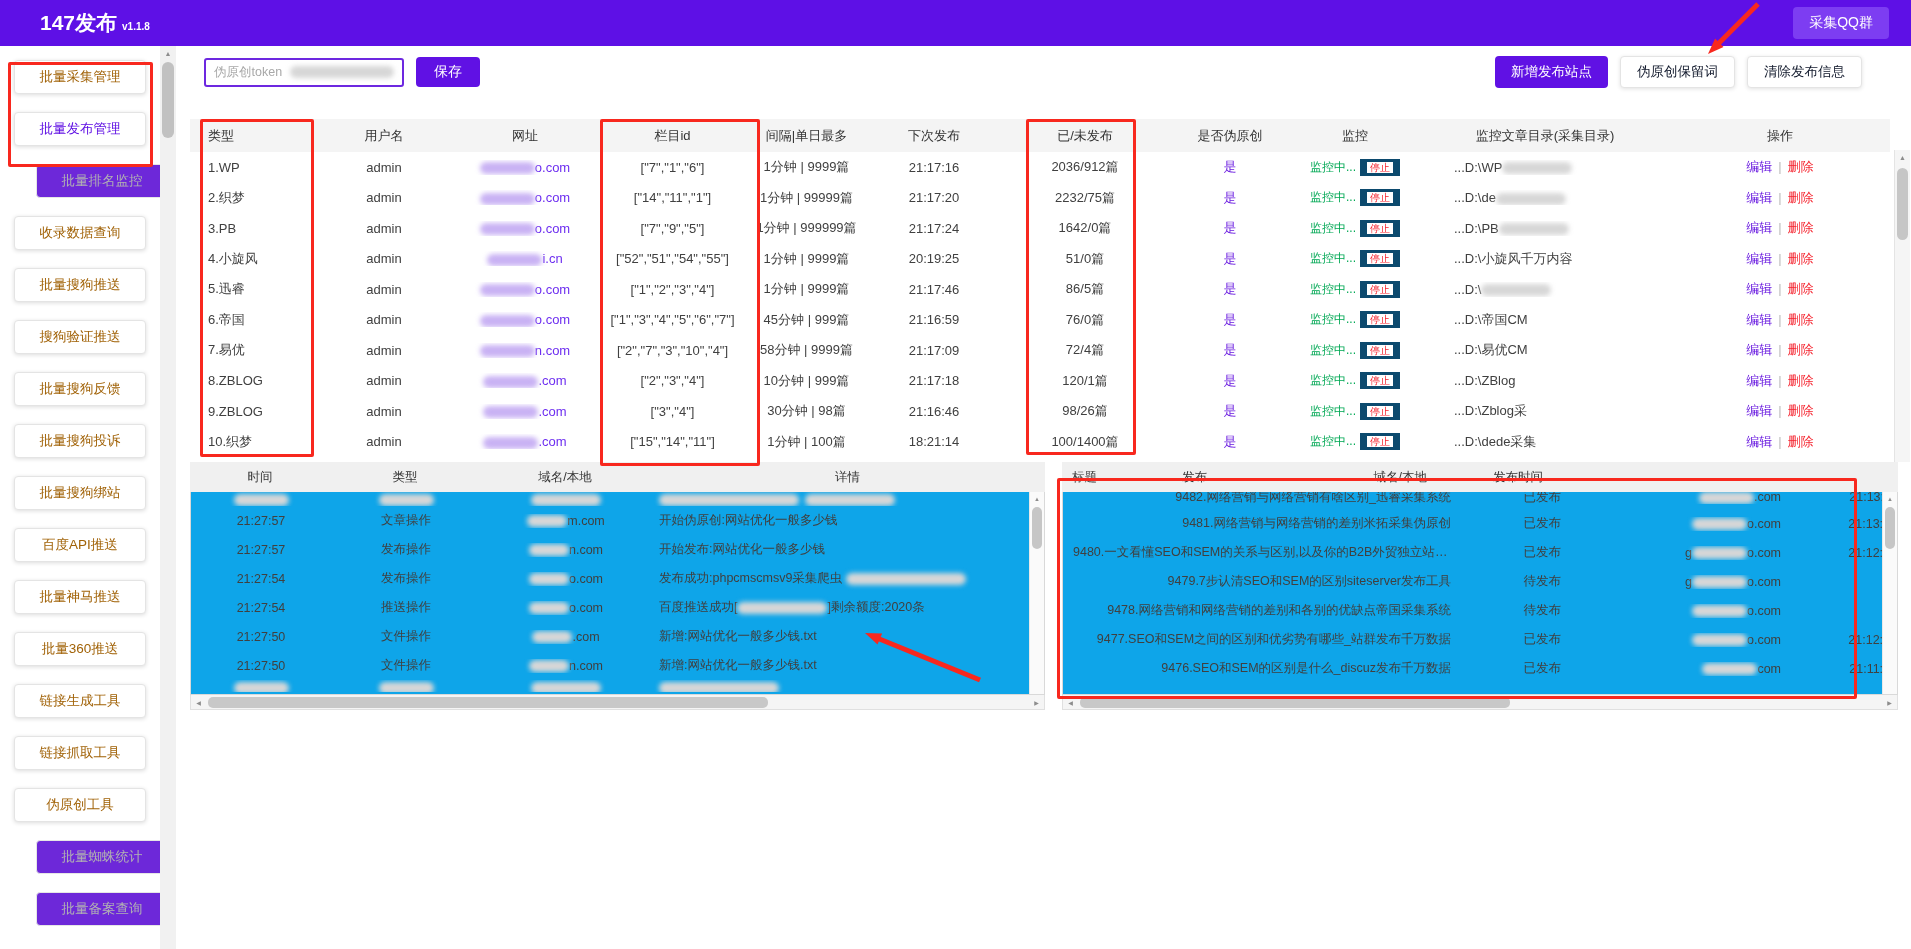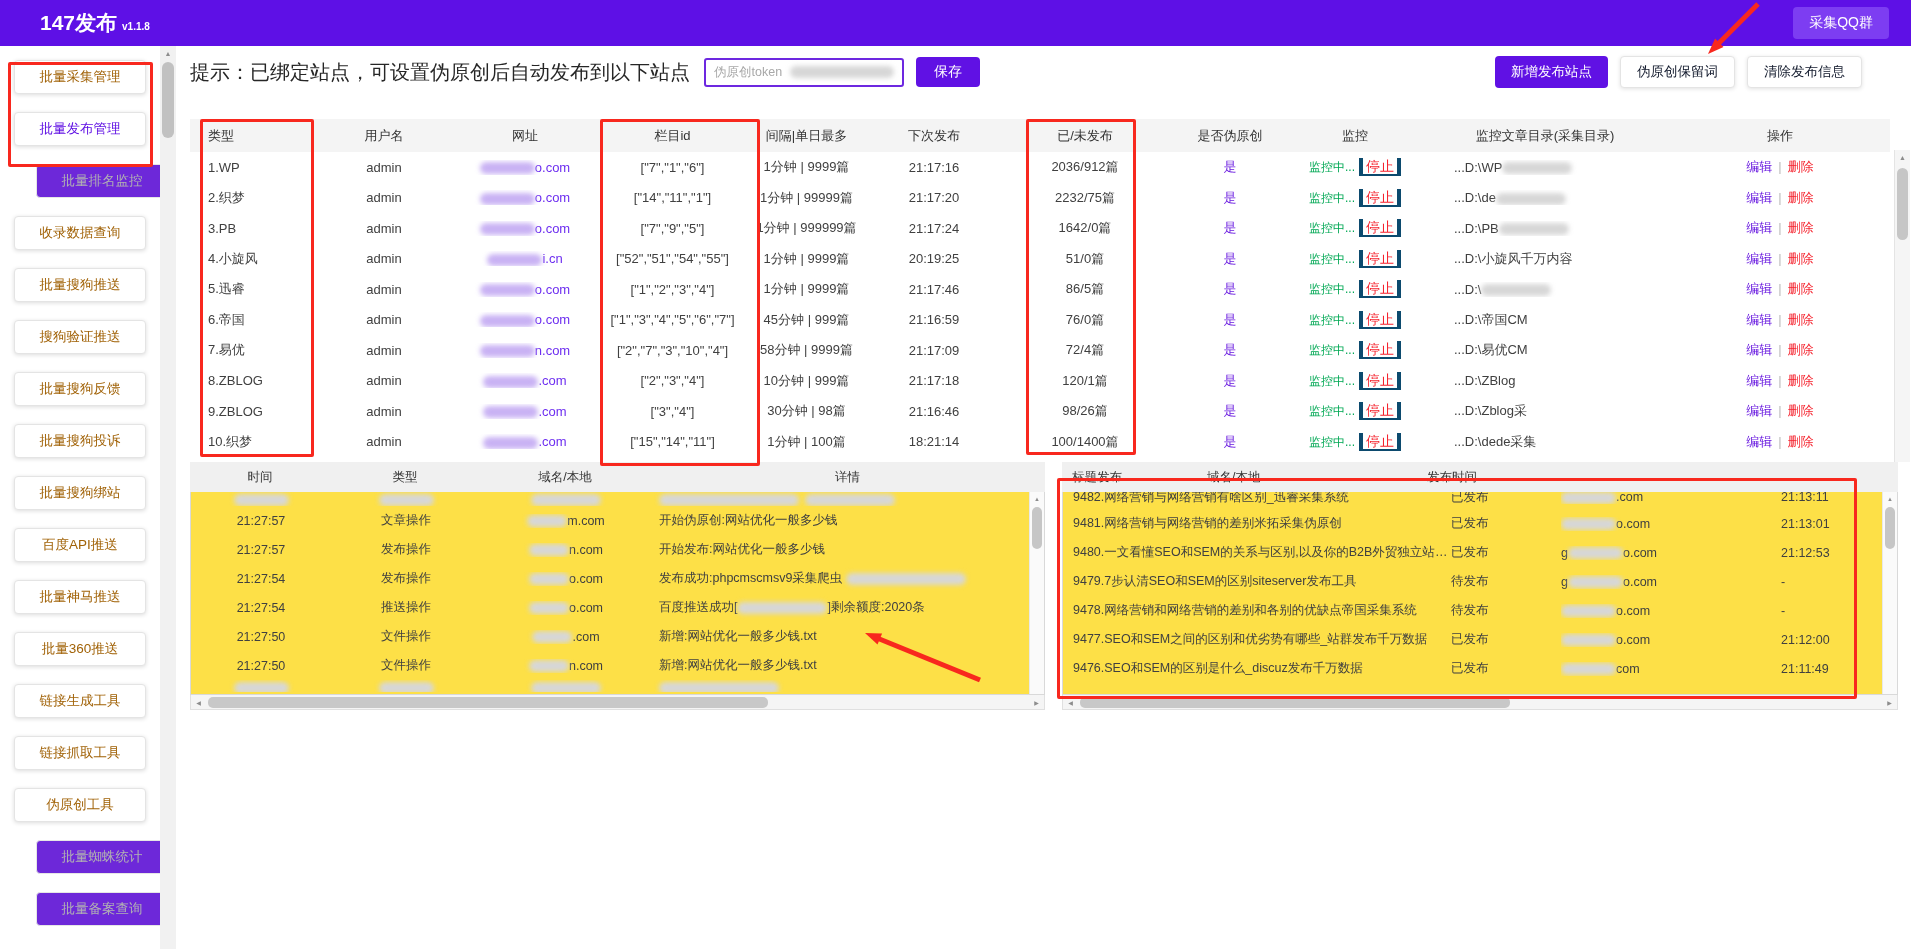--- a/index.html
+++ b/index.html
@@ -59,46 +59,46 @@
   .c5 { width:123px; }
   .c6 { width:132px; }
   .c7 { width:170px; }
   .c8 { width:120px; }
   .c9 { width:130px; }
   .c10 { width:250px; text-align:left; padding-left:34px; }
   .c11 { width:220px; }
   .purple-text { color:#6a1be0; }
   .url-suffix { color:#6d2ef0; }
   .green { color:#00a854; font-size:12px; }
-  .stop-btn { color:#f5222d; border:4px solid #0c4a6e; border-radius:2px; font-size:14px; padding:0 3px;
+  .stop-btn { color:#f5222d; border:7px solid #0c4a6e; border-radius:2px; font-size:10px; padding:0 3px;
     margin-left:4px; cursor:pointer; }
   .edit-link { color:#6a1be0; cursor:pointer; }
   .del-link { color:#f5222d; cursor:pointer; }
   .sep { color:#bbb; margin:0 6px; }
 
   
   .blob { display:inline-block; height:12px; border-radius:6px; filter:blur(2.5px); vertical-align:middle; }
   .blob.purple { background:#c9b2f4; }
   .blob.gray { background:#d7d7d7; }
   .w40{width:40px}.w55{width:55px}.w70{width:70px}.w90{width:90px}.w120{width:120px}.w140{width:140px}
 
   
   .panel { position:absolute; top:462px; font-size:12.5px; color:#404040; }
   .panel-left { left:190px; width:855px;border-radius:8px; }
   .panel-right { left:1062px; width:836px; }
   .phead { display:flex; height:30px; align-items:center; background:#f0f0f0; color:#333; }
-  .pscroll { position:relative; height:203px; background:#fde047; border:1px solid #d9d9d9; border-top:none; overflow:hidden; }
+  .pscroll { position:relative; height:203px; background:#0ea5e9; border:1px solid #d9d9d9; border-top:none; overflow:hidden; }
   .lrow,.arow { display:flex; height:29px; align-items:center; }
   .lc { flex:none; text-align:center; overflow:hidden; white-space:nowrap; }
   .l1{width:140px}.l2{width:150px}.l3{width:170px}
   .l4{ flex:1; text-align:left; padding-left:8px; }
   .ph4 { flex:1; text-align:center; }
   .a1 { flex:1; text-align:left; padding-left:10px; text-overflow:ellipsis; }
   .a2{width:110px}.a3{width:220px}.a4{width:116px}
-  .ac { flex:none; text-align:left; overflow:hidden; white-space:nowrap; }
+  .ac { flex:none; text-align:right; overflow:hidden; white-space:nowrap; }
   .arow .a1 { flex:1; }
   .clip-top { height:14px; overflow:hidden; align-items:flex-start; }
   .clip-bottom { height:12px; overflow:hidden; align-items:flex-start; }
   .arow.clipped { height:17px; overflow:hidden; }
   .arow.clipped > div { margin-top:-7px; }
 
   
   .mini-v { position:absolute; right:0; top:0; bottom:0; width:15px; background:#fafafa; border-left:1px solid #e8e8e8; }
   .mini-v .arrow { width:100%; text-align:center; font-size:6px; color:#8d8d8d; padding-top:4px; }
   .mini-v .thumb { position:absolute; left:2px; right:2px; top:15px; height:42px; background:#c6c6c6; border-radius:5px; }
@@ -159,21 +159,20 @@
 
     <div class="side-btn disabled">批量备案查询</div>
   </div>
 
 <div class="vscroll-main">
   <div class="arrow">▲</div>
   <div class="thumb"></div>
 </div>
 
 <div class="tip-row">
-  <span class="tip-text">提示：已绑定站点，可设置伪原创后自动发布到以下站点</span>
   <div class="token-box">
     <span class="token-label">伪原创token</span>
     <span class="blob gray w120" style="margin-left:8px"></span>
   </div>
   <div class="save-btn">保存</div>
 </div>
 <div class="top-btns">
   <div class="top-btn primary">新增发布站点</div>
   <div class="top-btn plain">伪原创保留词</div>
   <div class="top-btn plain">清除发布信息</div>

